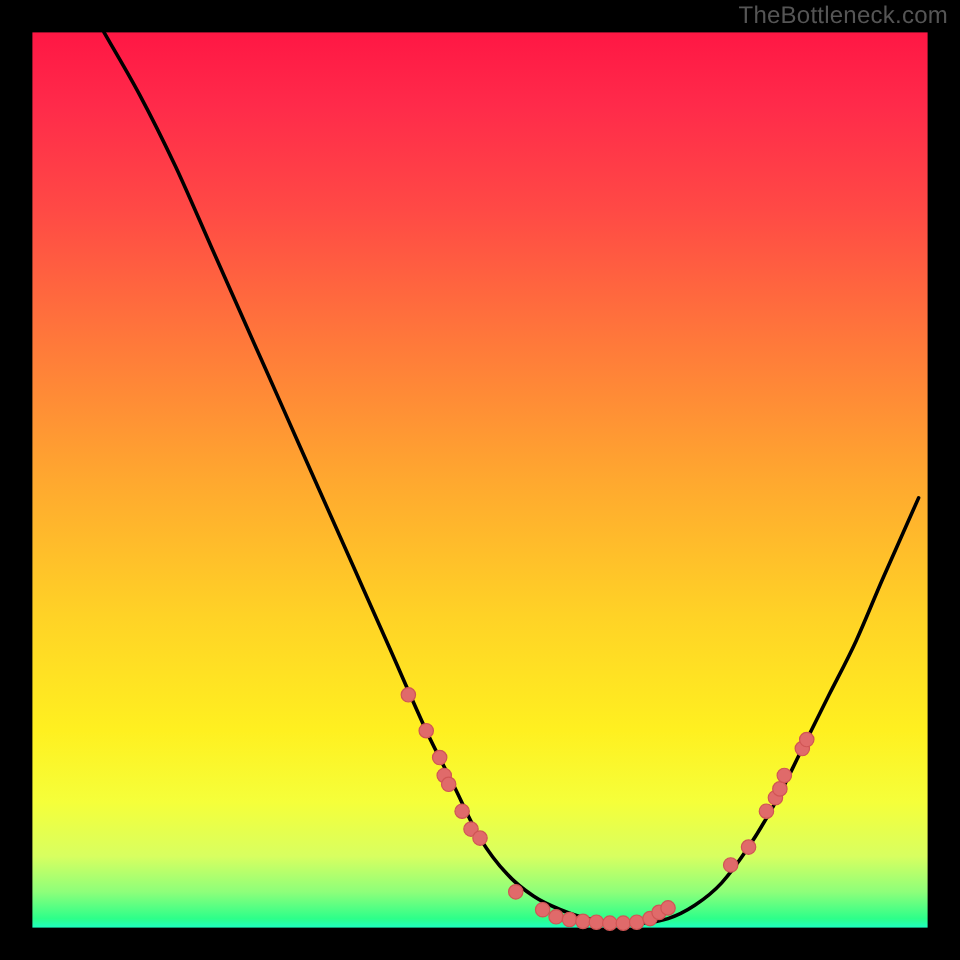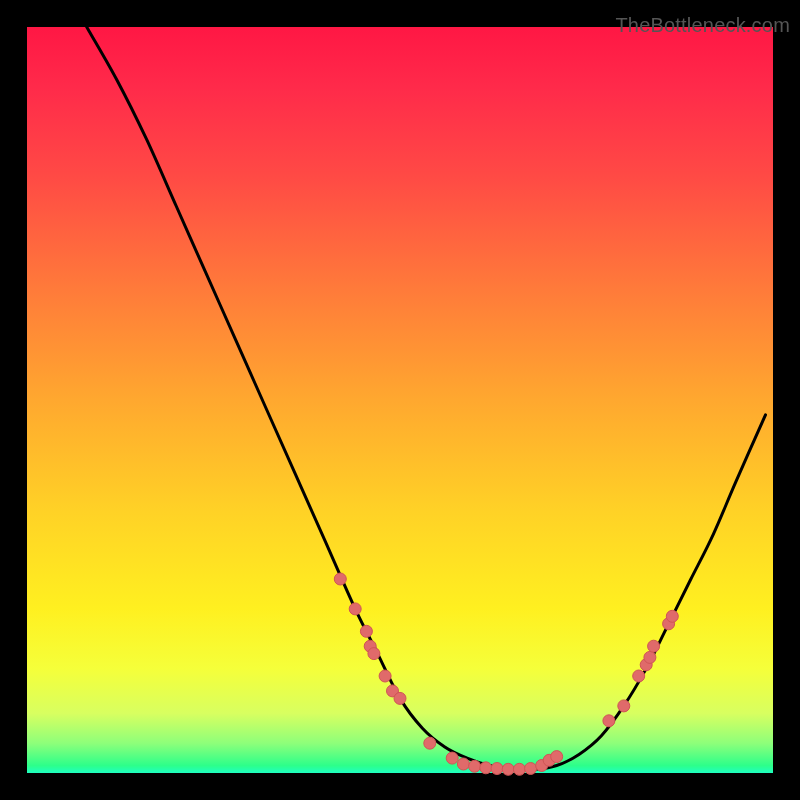--- a/index.html
+++ b/index.html
@@ -12,21 +12,21 @@
     overflow: hidden;
   }
   .frame {
     position: relative;
     width: 800px;
     height: 800px;
     background: #000;
   }
   .watermark {
     position: absolute;
-    top: 14px;
+    top: 2px;
     right: 10px;
     color: #555;
     font-size: 20px;
     font-weight: 500;
     z-index: 10;
     letter-spacing: 0.2px;
   }
   .plot {
     position: absolute;
     left: 27px;

